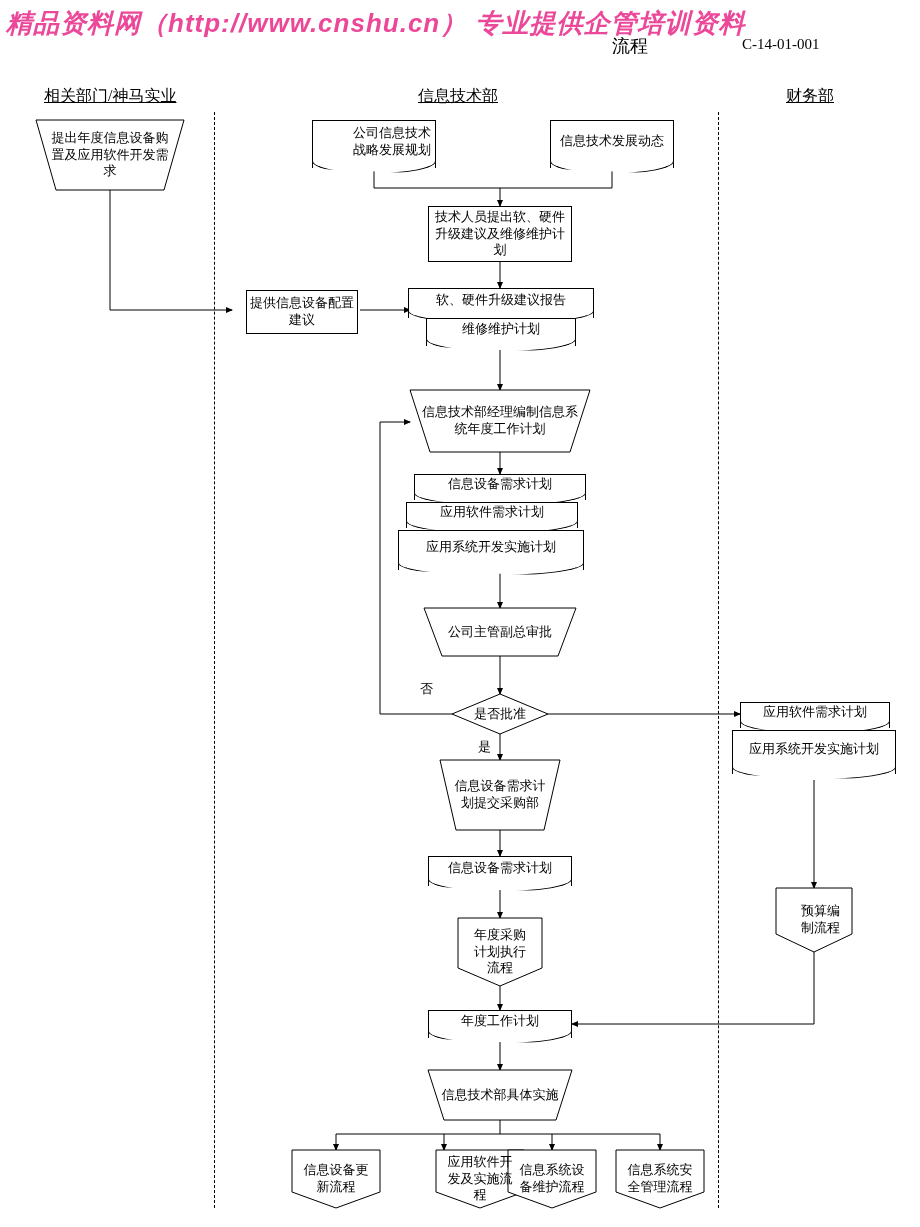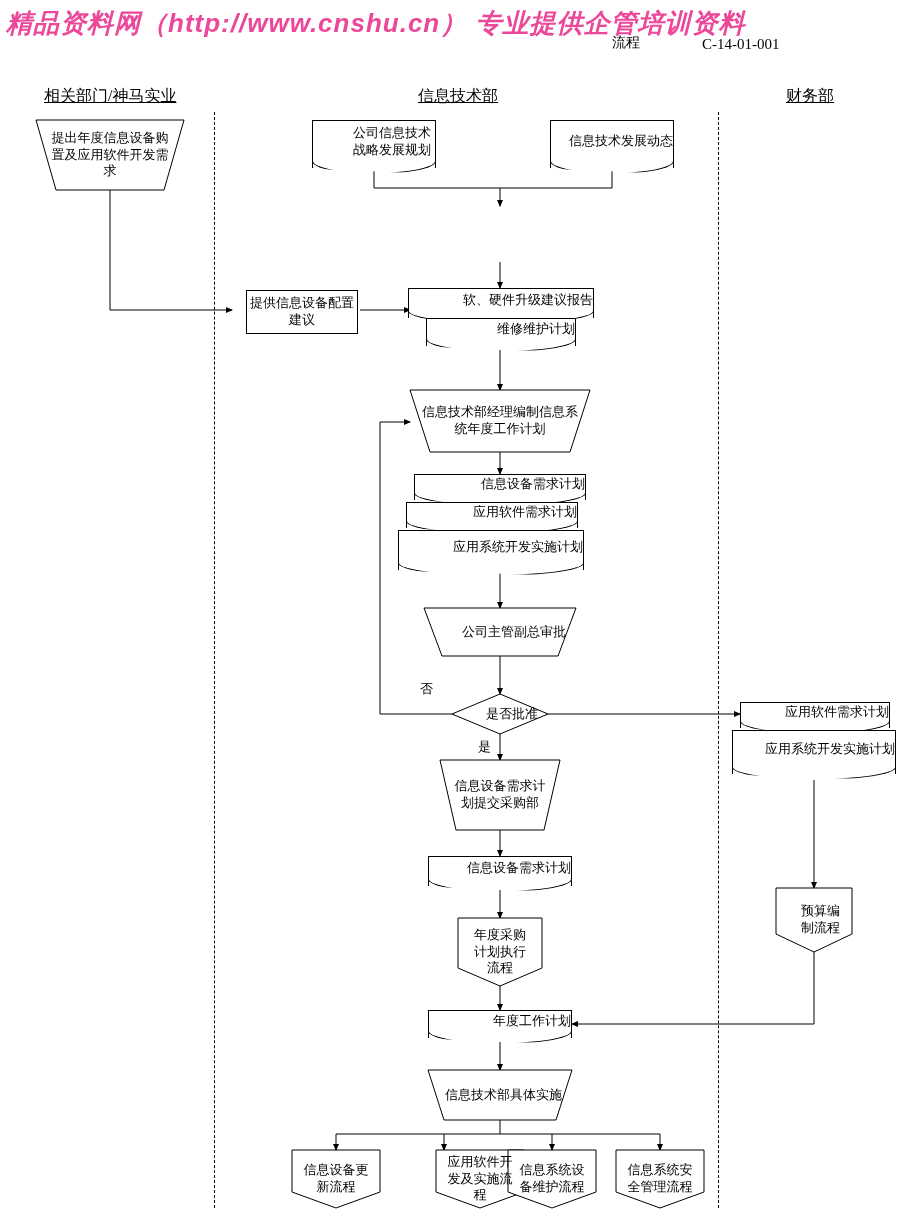--- a/index.html
+++ b/index.html
@@ -20,21 +20,21 @@
     font-family: "SimHei", "黑体", sans-serif;
     font-weight: bold;
     font-style: italic;
     color: #ec4899;
     white-space: nowrap;
     letter-spacing: 1px;
   }
   .title-frag {
     position: absolute;
     font-family: Liberation Serif, serif;
-    font-size: 14px;
+    font-size: 18px;
   }
   .doc-code {
     position: absolute;
     font-size: 15px;
   }
   .lane-header {
     position: absolute;
     font-size: 16px;
     text-decoration: underline;
     font-weight: normal;
@@ -44,21 +44,21 @@
     width: 0;
     border-left: 1.5px dashed #000;
   }
   
   .node {
     position: absolute;
     box-sizing: border-box;
     text-align: center;
     display: flex;
     align-items: center;
-    justify-content: flex-end;
+    justify-content: center;
     line-height: 1.3;
     background: #fff;
   }
   .rect {
     border: 1px solid #000;
   }
   
   .doc {
     border: 1px solid #000;
     border-bottom: none;
@@ -103,21 +103,21 @@
     pointer-events: none;
   }
 </style>
 </head>
 <body>
 
 <div id="stage">
 
   <div class="watermark" style="left:6px; top:6px; font-size:26px;">精品资料网（http://www.cnshu.cn） 专业提供企管培训资料</div>
   <div class="title-frag" style="left:612px; top:34px;">流程</div>
-  <div class="doc-code" style="left:702px; top:36px;">C-14-01-001</div>
+  <div class="doc-code" style="left:742px; top:36px;">C-14-01-001</div>
 
   <div class="lane-header" style="left:44px; top:86px;">相关部门/神马实业</div>
   <div class="lane-header" style="left:418px; top:86px;">信息技术部</div>
   <div class="lane-header" style="left:786px; top:86px;">财务部</div>
 
   <div class="lane-sep" style="left:214px; top:112px; height:1096px;"></div>
   <div class="lane-sep" style="left:718px; top:112px; height:1096px;"></div>
 
   <svg id="arrows">
     <defs>
@@ -179,20 +179,23 @@
     <span class="label">提出年度信息设备购置及应用软件开发需求</span>
   </div>
 
   <div class="node doc" style="left:312px; top:120px; width:124px; height:48px;padding-left:36px;">
       <span class="inner">公司信息技术战略发展规划</span>
     </div>
   <div class="node doc" style="left:550px; top:120px; width:124px; height:48px;">
       <span class="inner">信息技术发展动态</span>
     </div>
 
+  <div class="node rect" style="left:428px; top:206px; width:144px; height:56px;">
+      <span>技术人员提出软、硬件升级建议及维修维护计划</span>
+    </div>
 
   <div class="node rect" style="left:232px; top:290px; width:112px; height:44px;margin-left:14px;">
       <span>提供信息设备配置建议</span>
     </div>
 
   <div class="node doc" style="left:408px; top:288px; width:186px; height:30px;">
       <span class="inner">软、硬件升级建议报告</span>
     </div>
   <div class="node doc" style="left:426px; top:318px; width:150px; height:28px;">
       <span class="inner">维修维护计划</span>

